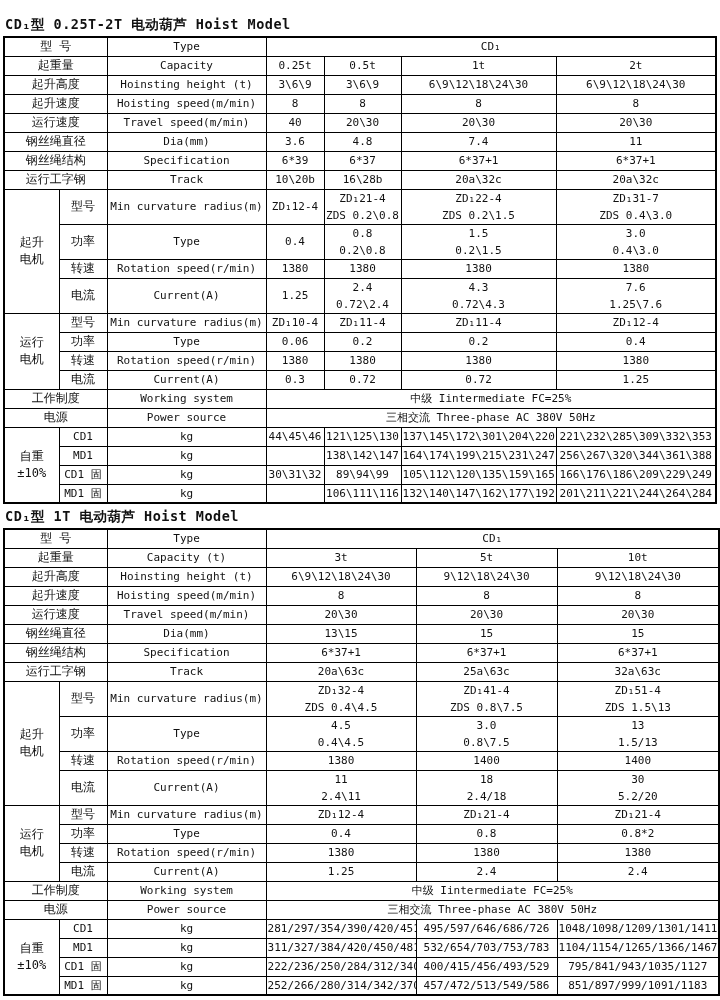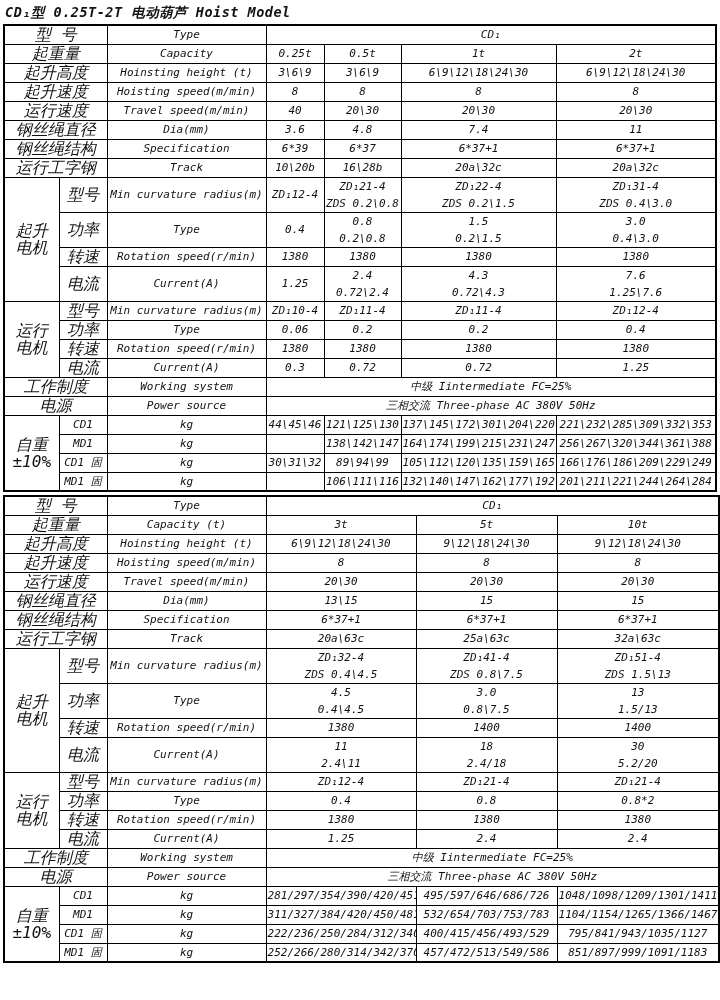--- a/index.html
+++ b/index.html
@@ -2,39 +2,39 @@
 <html><head>
 <meta charset="utf-8">
 <style>
   * { margin:0; padding:0; box-sizing:border-box; }
   html,body { background:#fff; }
   body {
     width:720px; height:1000px; overflow:hidden;
     font-family:"DejaVu Sans Mono","Liberation Mono",monospace;
     color:#111;
   }
-  .page { padding:2px 2px 0 3px;font-style:italic; }
+  .page { padding:14px 2px 0 3px; }
   .tbl-title {
     font-size:13.5px; font-weight:bold; letter-spacing:0.5px;
     height:19px; line-height:19px; margin:1px 0 2px 2px;
   }
   table.spec {
     border-collapse:collapse; table-layout:fixed;
     margin-bottom:3px;
     border:2px solid #000;
   }
   table.spec td {
     border:1px solid #000;
     text-align:center; vertical-align:middle;
     font-size:11px; line-height:17px;
     height:19px; padding:0 1px;
     overflow:hidden; white-space:nowrap;
   }
   table.spec td div { line-height:17px; }
-  table.spec td.zh { font-size:16px; }
+  table.spec td.zh { font-size:12px; }
 </style>
 </head>
 <body>
 
 <div class="page">
   <div class="tbl-title">CD₁型 0.25T-2T 电动葫芦 Hoist Model</div>
   <div>
       <table class="spec" style="width: 712px;">
         <colgroup>
           <col style="width: 55px;">
@@ -117,21 +117,21 @@
             <td>ZD₁12-4</td>
             <td>
               <div>ZD₁21-4</div>
               <div>ZDS 0.2\0.8</div>
             </td>
             <td>
               <div>ZD₁22-4</div>
               <div>ZDS 0.2\1.5</div>
             </td>
             <td>
-              <div>ZD₁31-4</div>
+              <div>ZD₁31-7</div>
               <div>ZDS 0.4\3.0</div>
             </td>
           </tr>
           <tr>
             <td class="zh">功率</td>
             <td>Type</td>
             <td>0.4</td>
             <td>
               <div>0.8</div>
               <div>0.2\0.8</div>
@@ -248,20 +248,21 @@
             <td>MD1 固</td>
             <td>kg</td>
             <td></td>
             <td>106\111\116</td>
             <td>132\140\147\162\177\192</td>
             <td>201\211\221\244\264\284</td>
           </tr>
         </tbody>
       </table>
     </div>
+  <div class="tbl-title">CD₁型 1T 电动葫芦 Hoist Model</div>
   <div>
       <table class="spec" style="width: 715px;">
         <colgroup>
           <col style="width: 55px;">
           <col style="width: 48px;">
           <col style="width: 159px;">
           <col style="width: 150px;">
           <col style="width: 141px;">
           <col style="width: 162px;">
         </colgroup>

